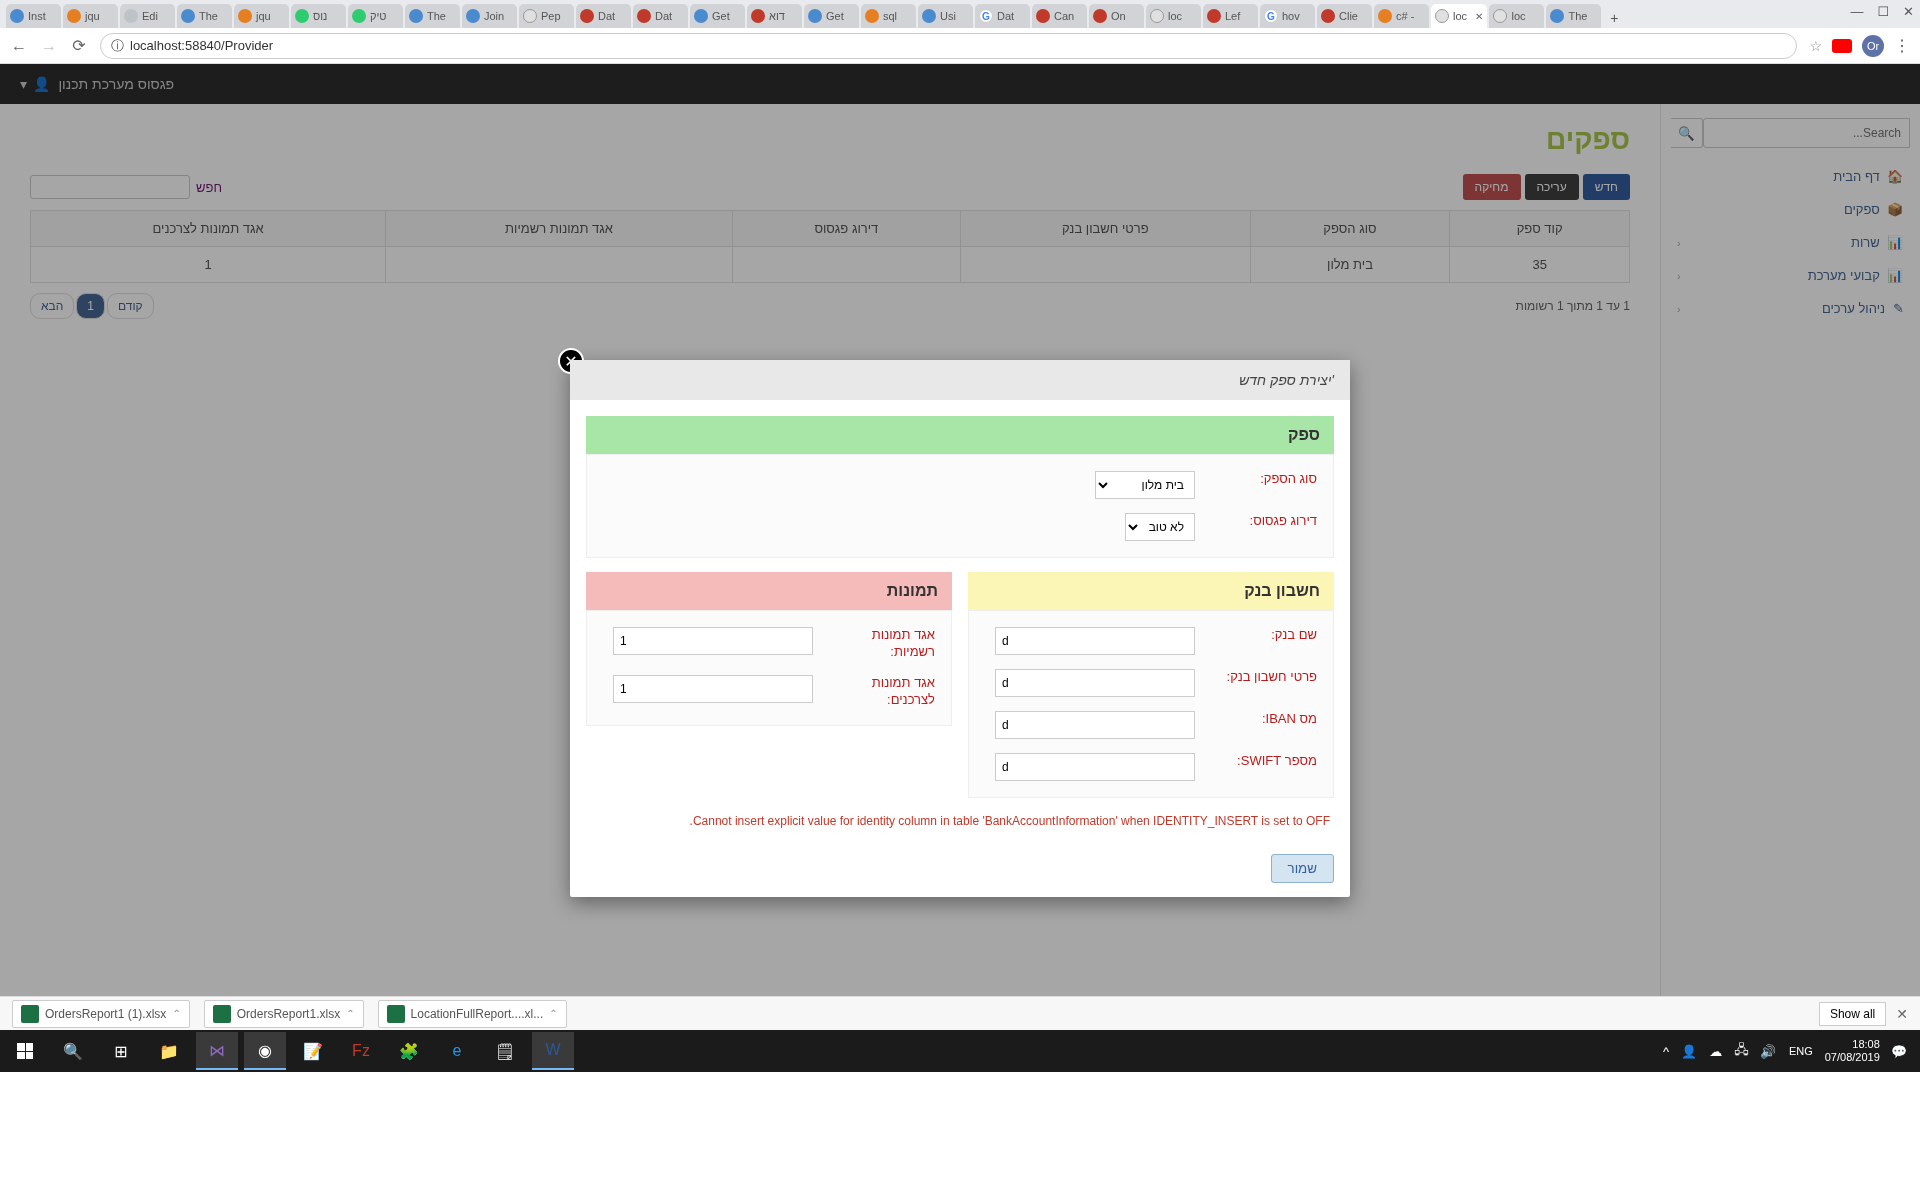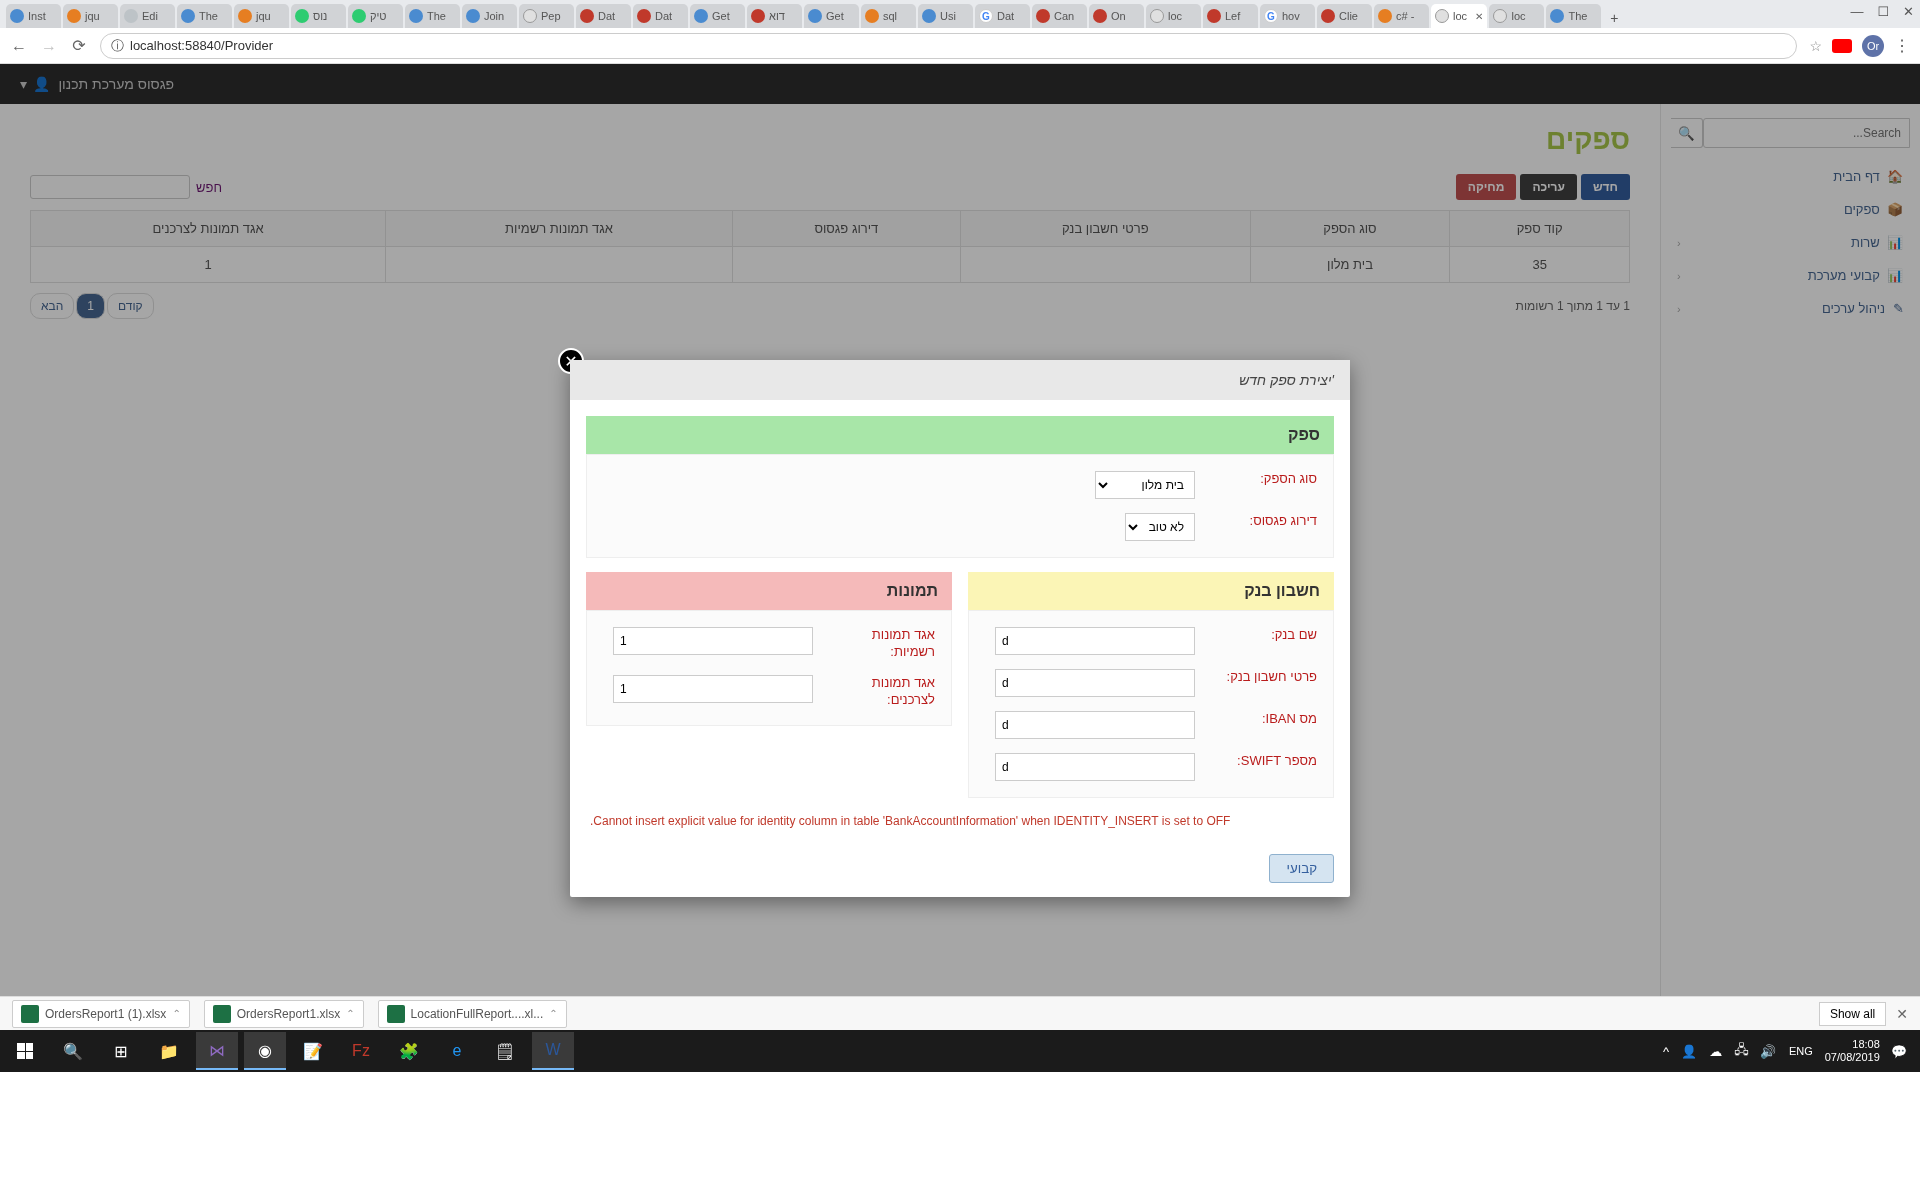--- a/index.html
+++ b/index.html
@@ -45,21 +45,21 @@
 .search-box input { flex: 1; height: 30px; border: 1px solid #ccc; border-radius: 3px 0 0 3px; padding: 0 8px; text-align: right; font-size: 12px; }
 .search-box button { width: 32px; border: 1px solid #ccc; border-left: none; background: #fff; border-radius: 0 3px 3px 0; color: #555; }
 .nav-item { display: flex; align-items: center; justify-content: space-between; padding: 9px 6px; color: #486893; font-size: 13px; cursor: pointer; }
 .nav-item .nav-content { display: flex; align-items: center; gap: 8px; }
 .chev { color: #aaa; font-size: 11px; }
 
 .app-main { flex: 1; padding: 20px 30px; direction: rtl; }
 .page-title { color: #a8c64a; font-size: 28px; font-weight: bold; margin-bottom: 18px; }
 .toolbar-row { display: flex; justify-content: space-between; align-items: center; margin-bottom: 10px; }
 .btn-group { display: flex; gap: 4px; }
-.btn { padding: 6px 12px; border: none; border-radius: 3px; font-size: 12px; color: #fff; cursor: pointer; font-weight: bold; }
+.btn { padding: 6px 12px; border: none; border-radius: 3px; font-size: 12px; color: #fff; cursor: pointer; }
 .btn-new { background: #345f9e; }
 .btn-edit { background: #404040; }
 .btn-del { background: #c05050; }
 .search-label { font-size: 13px; color: #701a75; }
 .search-inline { display: flex; align-items: center; gap: 6px; }
 .search-inline input { width: 160px; height: 24px; border: 1px solid #ccc; border-radius: 3px; }
 
 table.data-table { width: 100%; border-collapse: collapse; background: #fff; border: 1px solid #e0e0e0; }
 table.data-table th { background: #f7f7f7; border: 1px solid #e0e0e0; padding: 10px; font-size: 13px; font-weight: normal; color: #555; text-align: center; position: relative; }
 table.data-table td { border: 1px solid #e0e0e0; padding: 10px; text-align: center; font-size: 13px; color: #555; }
@@ -78,21 +78,21 @@
 .section-head.yellow { background: #fbf5b6; }
 .section-head.pink { background: #f5baba; }
 .section-body { background: #fbfbfb; border: 1px solid #eee; padding: 16px; margin-bottom: 14px; }
 .form-row { display: flex; align-items: flex-start; margin-bottom: 14px; gap: 12px; }
 .form-row label { width: 110px; font-size: 13px; color: #b91c1c; text-align: right; line-height: 1.3; }
 .form-row select, .form-row input { height: 28px; border: 1px solid #ccc; padding: 0 6px; font-size: 12px; background: #fff; }
 .form-row input { width: 200px; text-align: left; direction: ltr; }
 .form-row select { width: 100px; }
 .cols2 { display: flex; gap: 16px; }
 .cols2 > div { flex: 1; }
-.error-text { color: #c0392b; font-size: 12px; padding: 2px 4px 10px; text-align: left; direction: ltr; }
+.error-text { color: #c0392b; font-size: 12px; padding: 2px 4px 10px; text-align: right; direction: ltr; }
 .save-btn { background: #d5e4f1; border: 1px solid #8fb1ce; color: #345f9e; padding: 6px 16px; border-radius: 3px; margin: 0 16px 14px; cursor: pointer; }
 
 
 .downloads-bar { position: absolute; left: 0; right: 0; bottom: 42px; height: 34px; background: #f7f7f7; border-top: 1px solid #ddd; display: flex; align-items: center; padding: 0 12px; gap: 14px; font-size: 12px; z-index: 20; }
 .dl-item { display: flex; align-items: center; gap: 6px; border: 1px solid #ccc; background: #fff; padding: 4px 8px; border-radius: 2px; color: #555; }
 .dl-excel { width: 18px; height: 18px; background: #1d7044; border-radius: 2px; display: inline-block; position: relative; }
 .dl-chev { color: #888; font-size: 10px; }
 .dl-right { margin-left: auto; display: flex; align-items: center; gap: 10px; }
 .showall { border: 1px solid #ccc; padding: 4px 10px; background: #fff; }
 .dl-close { color: #666; font-size: 14px; }
@@ -397,21 +397,21 @@
             <div class="form-row" style="margin-bottom:0">
               <label>אגד תמונות לצרכנים:</label>
               <input type="text" value="1" style="">
             </div>
           </div>
         </div>
       </div>
 
       <div class="error-text">.Cannot insert explicit value for identity column in table 'BankAccountInformation' when IDENTITY_INSERT is set to OFF</div>
     </div>
-    <button class="save-btn">קבועי</button>
+    <button class="save-btn">שמור</button>
   </div>
 
   <div class="downloads-bar">
     <div class="dl-item">
       <span class="dl-excel"></span>
       <span>OrdersReport1 (1).xlsx</span>
       <span class="dl-chev">⌃</span>
     </div>
     <div class="dl-item">
       <span class="dl-excel"></span>

